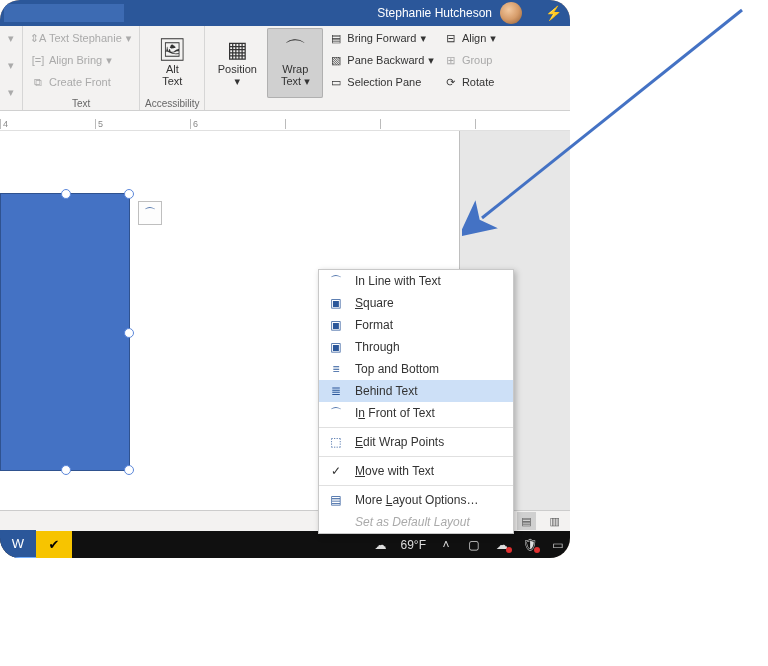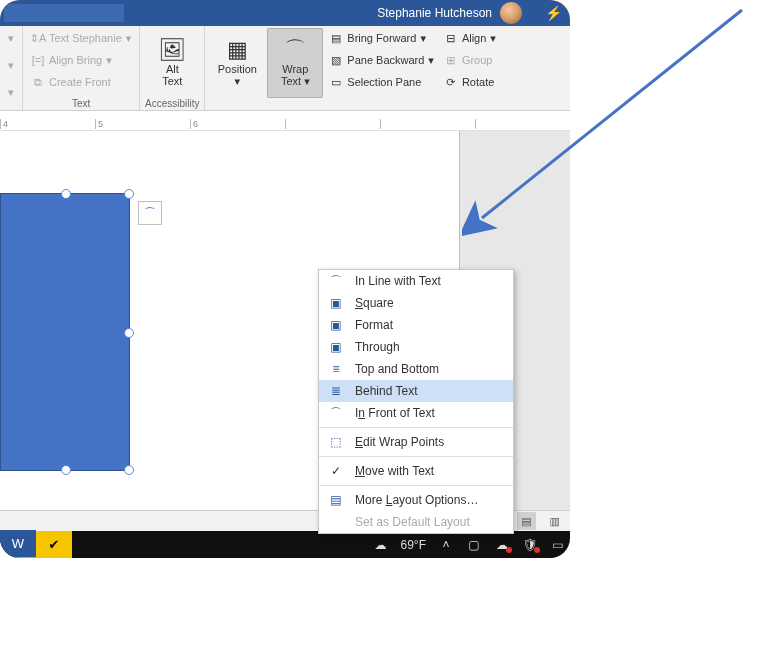--- a/index.html
+++ b/index.html
@@ -41,21 +41,21 @@
   .handle.t{left:50%;top:-5px;margin-left:-4px;}
   .handle.r{right:-5px;top:50%;margin-top:-4px;}
   .handle.b{left:50%;bottom:-5px;margin-left:-4px;}
   .handle.tr{right:-5px;top:-5px;}
   .handle.br{right:-5px;bottom:-5px;}
   .layout-tag{position:absolute;left:138px;top:70px;width:22px;height:22px;border:1px solid #bfbfbf;background:#fdfdfd;display:flex;align-items:center;justify-content:center;color:#2b579a;font-size:12px;}
   
   .menu{position:absolute;left:318px;top:138px;width:194px;background:#fff;border:1px solid #c8c8c8;box-shadow:2px 2px 6px rgba(0,0,0,.25);z-index:20;}
   .menu-item{display:flex;align-items:center;height:22px;padding:0 10px 0 8px;font-size:12px;color:#333;gap:10px;}
   .menu-item.hover{background:#cde0f7;}
-  .menu-item.disabled{color:#aaa;}
+  .menu-item.disabled{color:#aaa;font-style:italic;}
   .menu-icon{width:18px;text-align:center;color:#2b579a;font-size:12px;}
   .menu-icon.check{color:#333;}
   .menu-sep{height:1px;background:#e0e0e0;margin:3px 0;}
   .mnemon{text-decoration:underline;}
   
   .arrow{position:absolute;left:425px;top:-5px;z-index:30;pointer-events:none;}
   
   .statusbar{position:absolute;left:0;right:0;bottom:27px;height:20px;background:#f3f2f1;border-top:1px solid #ccc;display:flex;align-items:center;justify-content:flex-end;gap:10px;padding:0 6px;font-size:11px;color:#555;}
   .statusbtn{display:flex;align-items:center;gap:4px;padding:0 4px;height:18px;}
   .statusbtn.active{background:#d0d0d0;}

